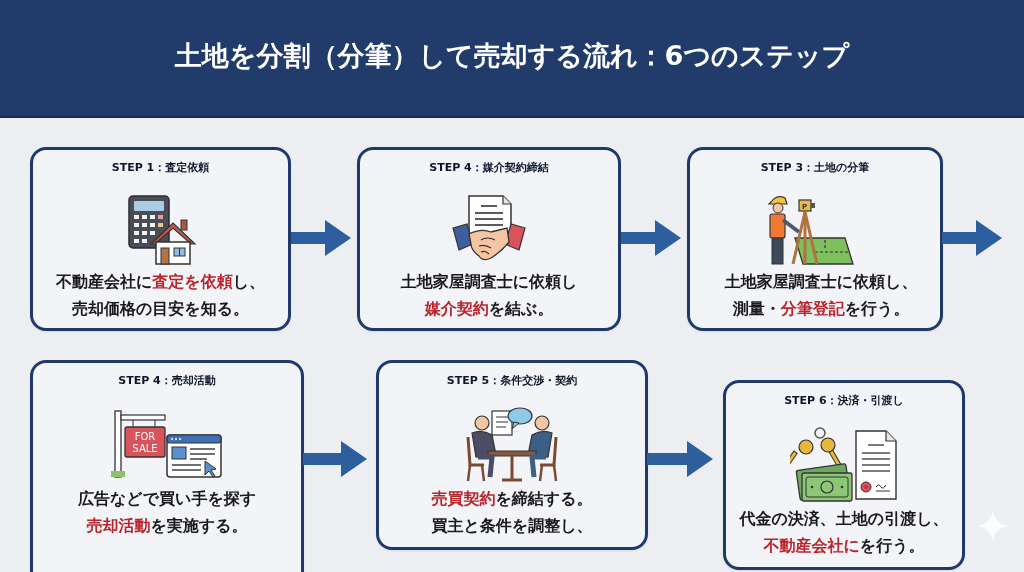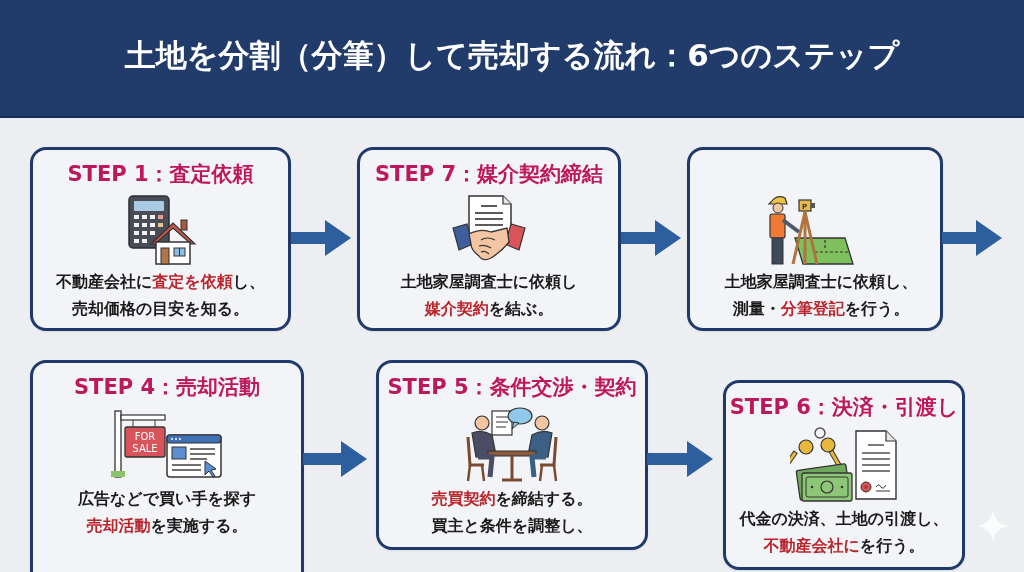--- a/index.html
+++ b/index.html
@@ -9,32 +9,32 @@
     font-family:"DejaVu Sans", "Liberation Sans", sans-serif;
     color:#1a1a1a;
   }
   .header {
     position:absolute; left:0; top:0; width:1024px; height:116px;
     background:#213b6b;
     border-bottom:2px solid #182d55;
     display:flex; align-items:center; justify-content:center;
   }
   .header h1 {
-    margin:8px; color:#ffffff; font-size:31px; font-weight:bold; letter-spacing:0px;
+    margin:8px; color:#ffffff; font-size:27px; font-weight:bold; letter-spacing:0px;
     transform:translateY(-2px);
   }
   .card {
     position:absolute; box-sizing:border-box;
     border:3.5px solid #1f3a6a; border-radius:16px;
     background:#f2f4f7;
     box-shadow:0 1px 2px rgba(0,0,0,0.08);
   }
   .card .title {
     position:absolute; left:0; right:0; top:10px; text-align:center;
-    font-size:21px; font-weight:bold; color:#be185d; white-space:nowrap;
+    font-size:11px; font-weight:bold; color:#0f172a; white-space:nowrap;
   }
   .card .icon {
     position:absolute; left:50%; transform:translateX(-50%);
   }
   .card .desc {
     position:absolute; left:0; right:0; text-align:center;
     font-size:16px; font-weight:bold; line-height:27px; color:#1a1a1a; white-space:nowrap;font-family:Liberation Serif, serif;
   }
   .hl { color:#b8252c; }
   .arrow { position:absolute; }
@@ -80,21 +80,21 @@
     <div><span>不動産会社に</span><span class="hl">査定を依頼</span><span>し、</span></div>
     <div><span>売却価格の目安を知る。</span></div>
   </div>
 </div>
 
 <svg class="arrow" style="left:291px; top:218px;" width="62" height="40" viewBox="0 0 62 40">
   <polygon points="0,14 34,14 34,2 60,20 34,38 34,26 0,26" fill="#2d5f9e"></polygon>
 </svg>
 
 <div class="card" style="left:357px; top:147px; width:264px; height:184px;">
-  <div class="title">STEP 7：媒介契約締結</div>
+  <div class="title">STEP 4：媒介契約締結</div>
   <div class="icon" style="top:44px; width:76px; height:72px;">
     <svg width="76" height="72" viewBox="0 0 76 72">
       <path d="M18,2 L52,2 L60,10 L60,42 L18,42 Z" fill="#ffffff" stroke="#333" stroke-width="1.5"></path>
       <path d="M52,2 L52,10 L60,10" fill="#e6e6e6" stroke="#333" stroke-width="1.2"></path>
       <g stroke="#333" stroke-width="1.6">
         <line x1="30" y1="12" x2="46" y2="12"></line>
         <line x1="24" y1="19" x2="52" y2="19"></line>
         <line x1="24" y1="25" x2="52" y2="25"></line>
         <line x1="24" y1="31" x2="52" y2="31"></line>
       </g>
@@ -108,20 +108,21 @@
     <div><span>土地家屋調査士に依頼し</span></div>
     <div><span class="hl">媒介契約</span><span>を結ぶ。</span></div>
   </div>
 </div>
 
 <svg class="arrow" style="left:621px; top:218px;" width="62" height="40" viewBox="0 0 62 40">
   <polygon points="0,14 34,14 34,2 60,20 34,38 34,26 0,26" fill="#2d5f9e"></polygon>
 </svg>
 
 <div class="card" style="left:687px; top:147px; width:256px; height:184px;">
+  <div class="title">STEP 3：土地の分筆</div>
   <div class="icon" style="top:44px; width:100px; height:72px;">
     <svg width="100" height="72" viewBox="0 0 100 72">
       <polygon points="30,44 80,44 88,70 38,70" fill="#7fbf5e" stroke="#333" stroke-width="1.3"></polygon>
       <line x1="60" y1="46" x2="60" y2="56" stroke="#333" stroke-width="1.2" stroke-dasharray="3,2"></line>
       <line x1="50" y1="58" x2="84" y2="58" stroke="#333" stroke-width="1.2" stroke-dasharray="3,2"></line>
       <path d="M6,8 Q12,0 20,4 L22,10 L4,10 Z" fill="#f2c343" stroke="#333" stroke-width="1.2"></path>
       <circle cx="13" cy="14" r="5" fill="#f4c5a3" stroke="#333" stroke-width="1"></circle>
       <rect x="5" y="20" width="15" height="24" rx="2" fill="#f07a34" stroke="#333" stroke-width="1.2"></rect>
       <line x1="18" y1="26" x2="34" y2="38" stroke="#4d5a6b" stroke-width="4"></line>
       <rect x="7" y="44" width="11" height="26" fill="#3e4a5c" stroke="#333" stroke-width="1"></rect>

